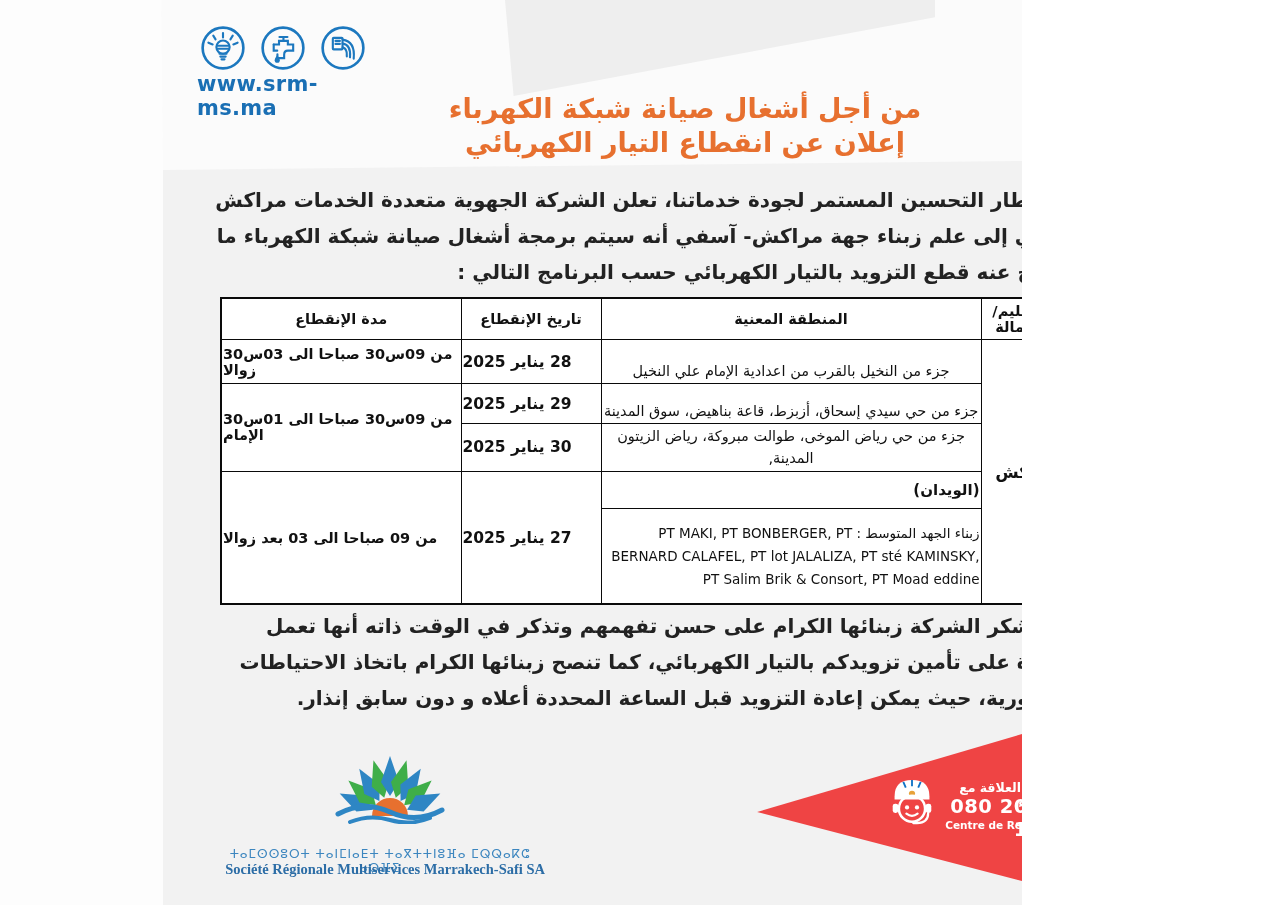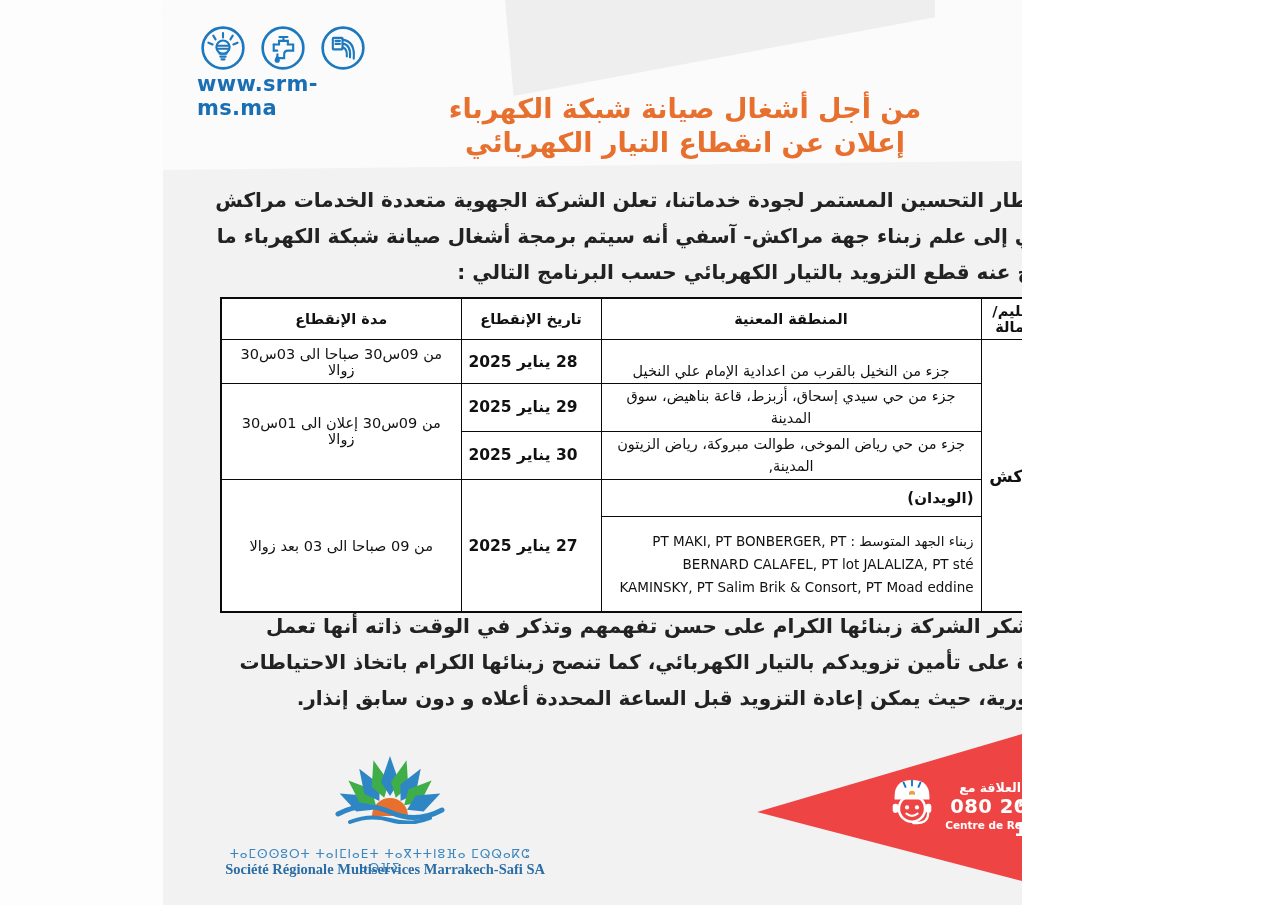--- a/index.html
+++ b/index.html
@@ -8,28 +8,28 @@
   .abs{position:absolute;}
   .page{left:163px;top:0;width:955px;height:905px;background:#f2f2f2;}
   .header-white{left:163px;top:-6px;width:955px;height:176px;background:#fbfbfb;
                 transform:rotate(-0.6deg);transform-origin:left bottom;}
   .gray-wedge{left:505px;top:0;width:430px;height:96px;background:#eeeeee;
               clip-path:polygon(0 0,100% 0,100% 18%,2% 100%);}
   .url{font-weight:bold;color:#1a6fb4;font-size:21px;letter-spacing:.3px;}
   .title{color:#e7702f;font-weight:bold;font-size:27px;line-height:34px;text-align:center;direction:rtl;}
   .para{direction:rtl;text-align:right;color:#222;font-size:20px;line-height:36px;font-weight:600;}
   table.outage{border-collapse:collapse;table-layout:fixed;direction:rtl;background:#fff;}
-  table.outage td,table.outage th{border:1.6px solid #0a0a0a;padding:1px 7px;vertical-align:middle;
+  table.outage td,table.outage th{border:1.6px solid #0a0a0a;padding:1px 1px;vertical-align:middle;
       color:#111;font-family:"DejaVu Sans",sans-serif;margin-left:8px;}
   table.outage{border:2.4px solid #0a0a0a;}
   th.hdr{font-size:14.5px;font-weight:bold;text-align:center;height:38px;}
   td.prov{font-size:17px;font-weight:bold;text-align:right;}
   td.zone{font-size:14.5px;font-weight:normal;text-align:center;line-height:1.55;}
   td.date{font-size:15.5px;font-weight:bold;text-align:left;}
-  td.dur{font-size:14.5px;font-weight:normal;text-align:center;}
+  td.dur{font-size:14.5px;font-weight:bold;text-align:left;}
   td.redlabel{font-size:15px;font-weight:bold;text-align:right;color:#e02a20;}
   td.clients{font-size:13.5px;font-weight:normal;text-align:right;line-height:1.7;direction:rtl;}
   .logo-ar{color:#4a90c8;font-weight:bold;font-size:17px;direction:rtl;text-align:center;}
   .logo-tf{color:#3c86bf;font-size:12px;letter-spacing:1px;text-align:center;}
   .logo-fr{color:#2c6da6;font-weight:bold;font-size:14.5px;text-align:right;
            font-family:"Liberation Serif", serif;}
   .wedge{left:740px;top:696px;width:380px;height:205px;background:#ef4444;
          clip-path:polygon(4.5% 56.6%,99.2% 4.9%,99.2% 93.7%,94.5% 100%);}
   .cb-ar{color:#fff;font-size:12.5px;font-weight:bold;direction:rtl;text-align:right;}
   .cb-phone{color:#fff;font-size:19.5px;font-weight:bold;text-align:right;letter-spacing:.5px;}
@@ -108,21 +108,21 @@
     </tr>
     <tr style="height:44px;">
       <td class="prov" rowspan="5">مراكش</td>
       <td class="zone" style="vertical-align:bottom;">جزء من النخيل بالقرب من اعدادية الإمام علي النخيل</td>
       <td class="date">28 يناير 2025</td>
       <td class="dur">من 09س30 صباحا الى 03س30 زوالا</td>
     </tr>
     <tr style="height:40px;">
       <td class="zone" style="vertical-align:bottom;">جزء من حي سيدي إسحاق، أزبزط، قاعة بناهيض، سوق المدينة</td>
       <td class="date">29 يناير 2025</td>
-      <td class="dur" rowspan="2">من 09س30 إعلان الى 01س30 زوالا</td>
+      <td class="dur" rowspan="2">من 09س30 صباحا الى 01س30 الإمام</td>
     </tr>
     <tr style="height:43px;">
       <td class="zone">جزء من حي رياض الموخى، طوالت مبروكة، رياض الزيتون المدينة,</td>
       <td class="date">30 يناير 2025</td>
     </tr>
     <tr style="height:37px;">
       <td class="redlabel">(الويدان)</td>
       <td class="date" rowspan="2">27 يناير 2025</td>
       <td class="dur" rowspan="2">من 09 صباحا الى 03 بعد زوالا</td>
     </tr>

